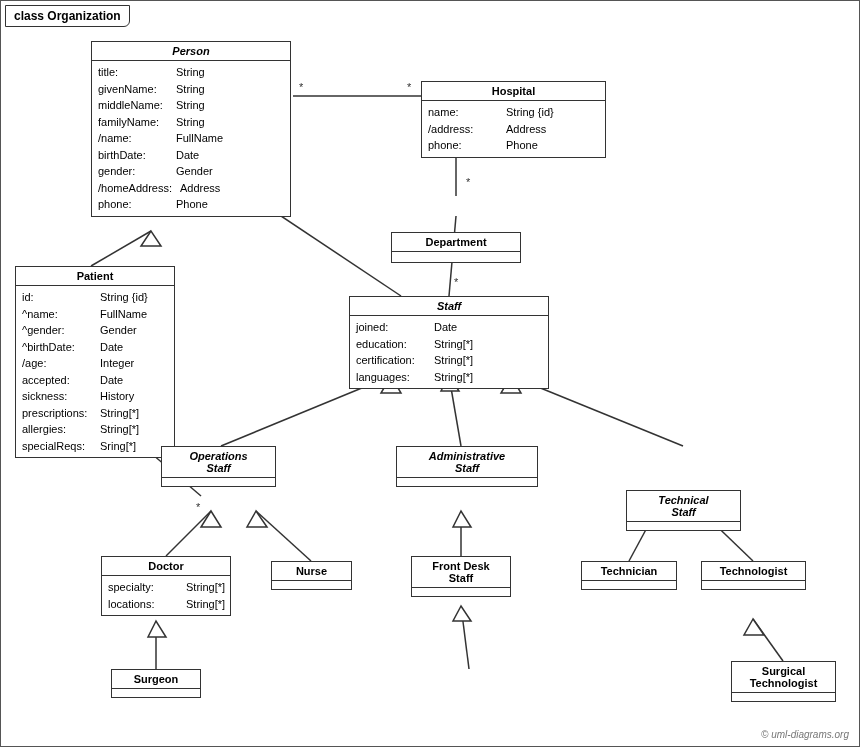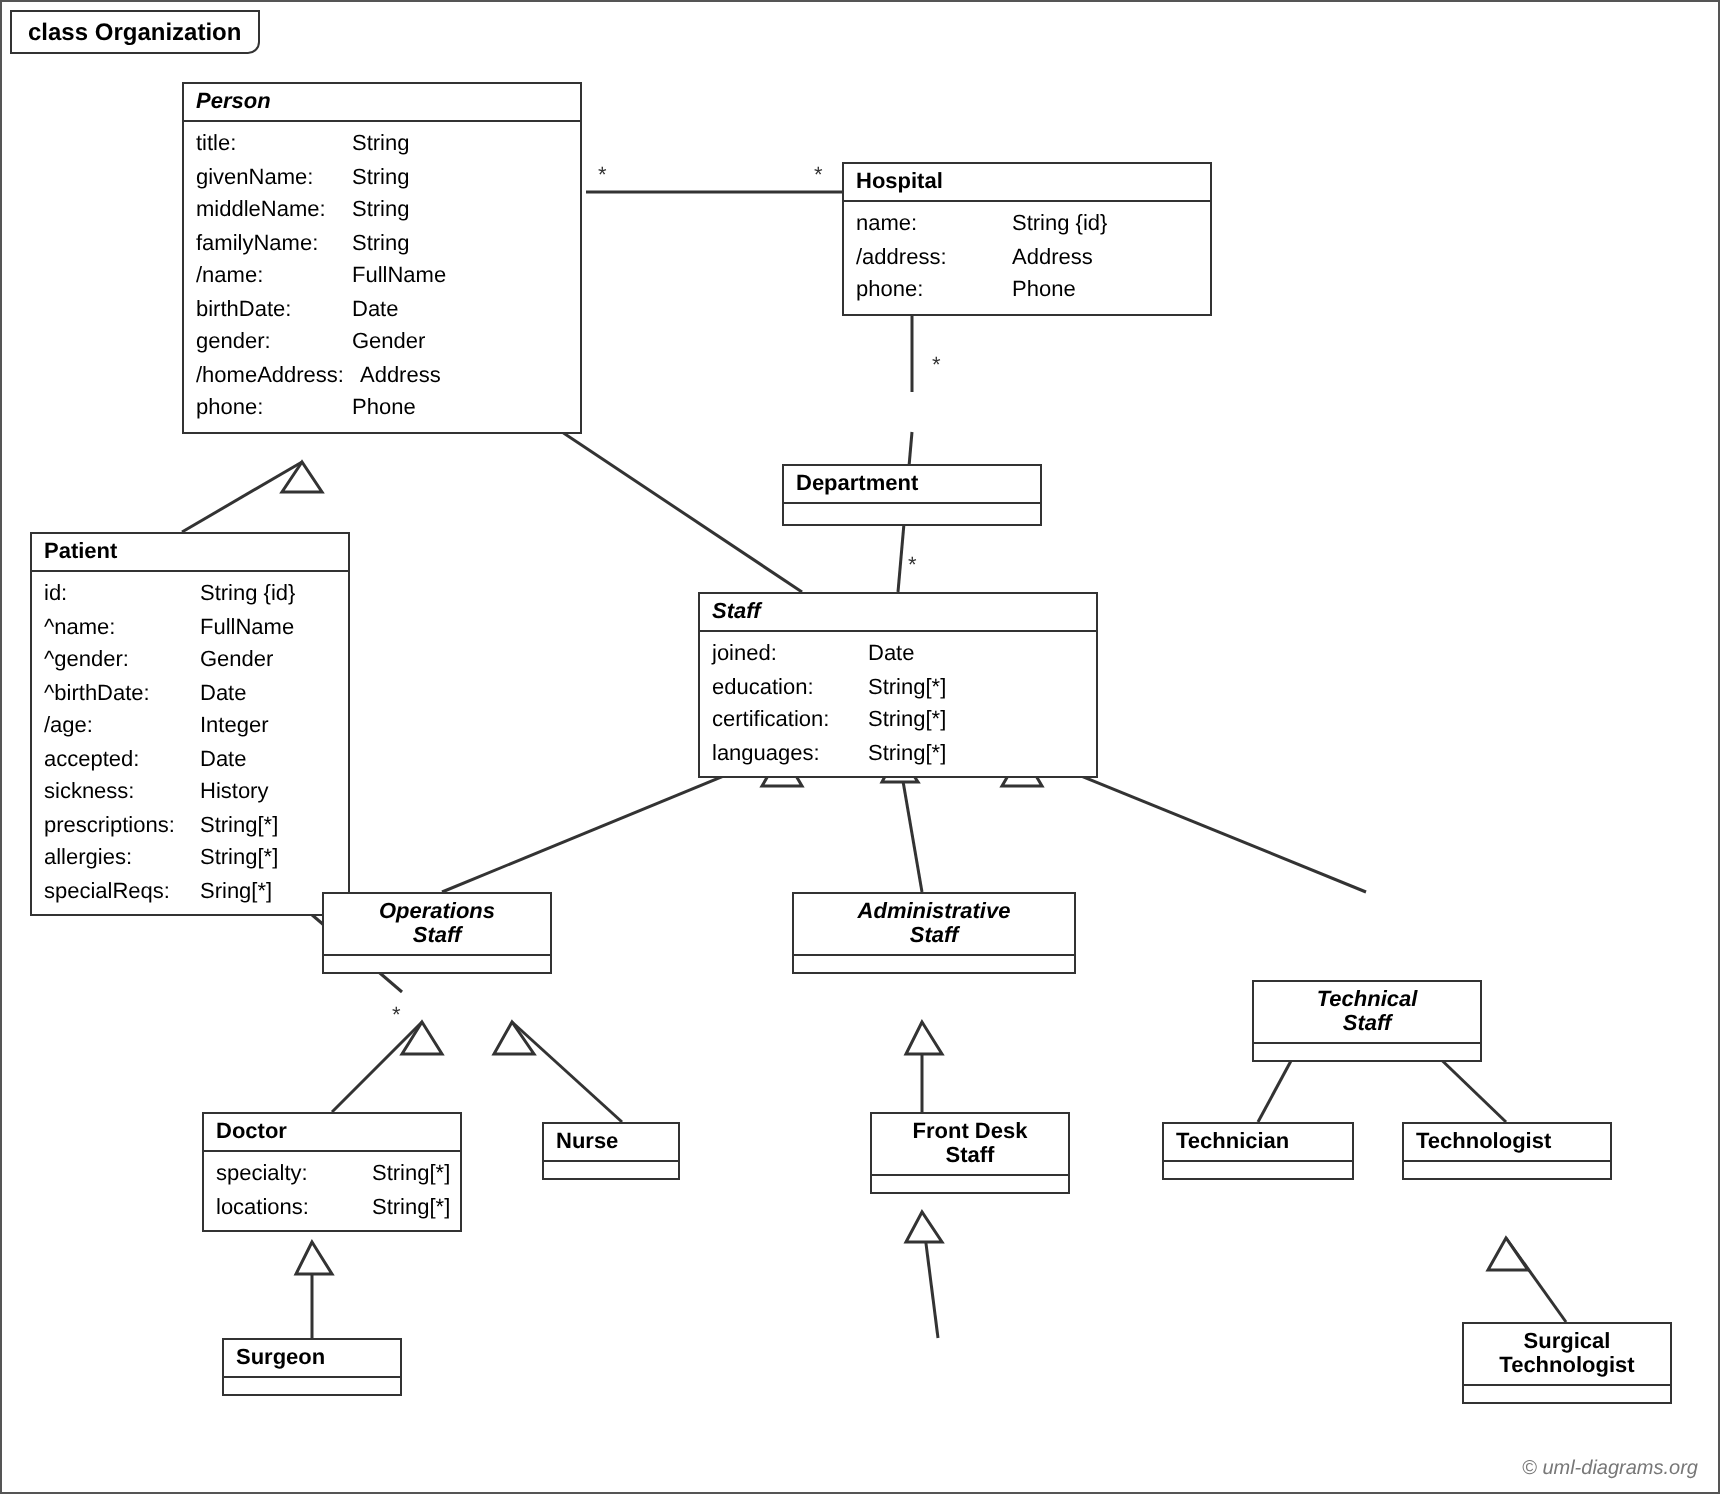--- a/index.html
+++ b/index.html
@@ -21,20 +21,21 @@
     }
     .class-box {
       position: absolute;
       border: 1.5px solid #333;
       background: #fff;
       font-size: 11px;
     }
     .class-header {
       border-bottom: 1.5px solid #333;
       padding: 3px 6px;
+      text-align: center;
       font-weight: bold;
       background: #fff;
     }
     .class-header.italic {
       font-style: italic;
     }
     .class-body {
       padding: 3px 6px;
       line-height: 1.5;
     }
@@ -293,26 +294,26 @@
           <span class="attr">specialty:</span>
           <span class="type">String[*]</span>
         </div>
       <div class="class-row">
           <span class="attr">locations:</span>
           <span class="type">String[*]</span>
         </div>
     </div>
   </div>
 
-  <div class="class-box" style="left:270px; top:560px; width:69px;">
+  <div class="class-box" style="left:270px; top:560px; width:81px;">
     <div class="class-header">Nurse</div>
     <div class="class-body" style="min-height:8px;"></div>
   </div>
 
-  <div class="class-box" style="left:410px; top:555px; width:100px; text-align:center;margin-left:24px;">
+  <div class="class-box" style="left:410px; top:555px; width:100px; text-align:center;">
     <div class="class-header">Front Desk<br>Staff</div>
     <div class="class-body" style="min-height:8px;"></div>
   </div>
 
   <div class="class-box" style="left:580px; top:560px; width:96px;">
     <div class="class-header">Technician</div>
     <div class="class-body" style="min-height:8px;"></div>
   </div>
 
   <div class="class-box" style="left:700px; top:560px; width:105px;">

